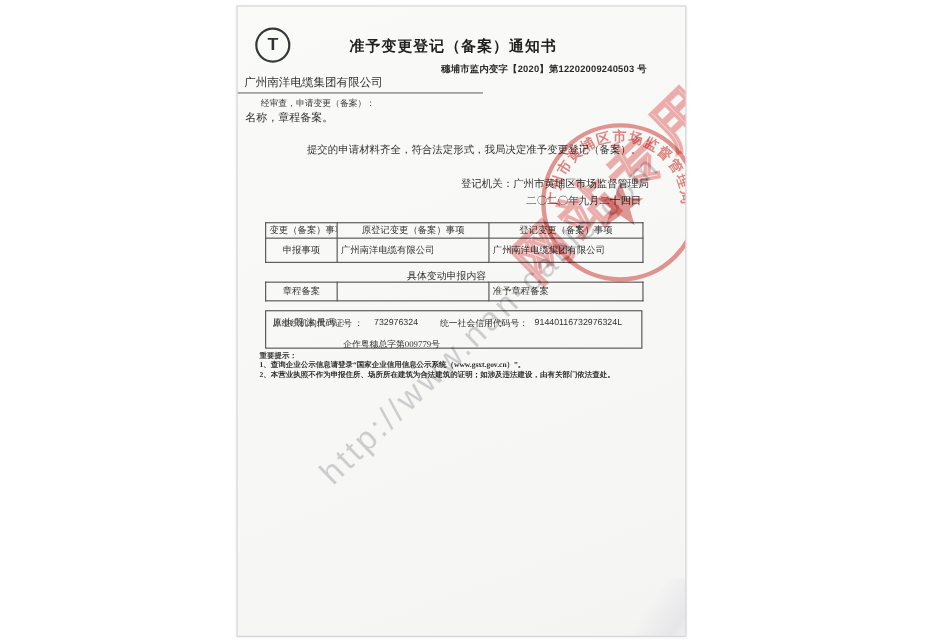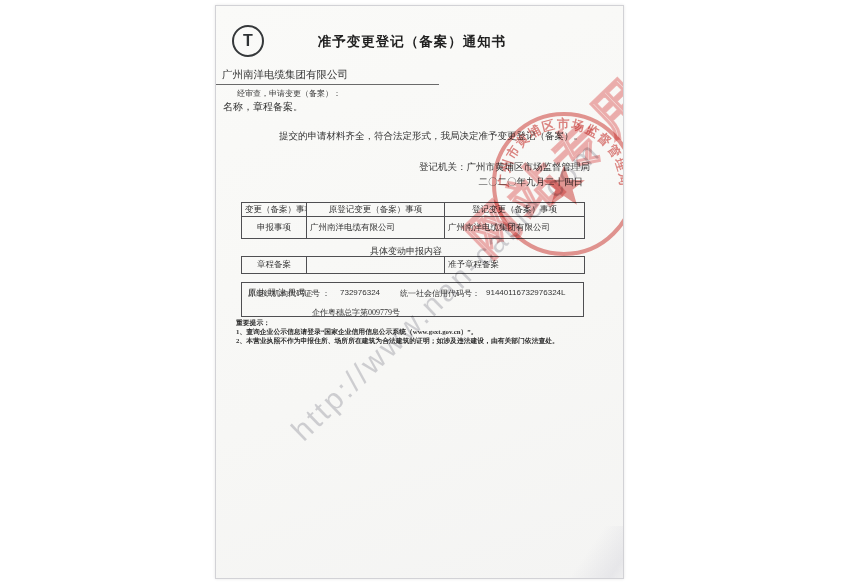--- a/index.html
+++ b/index.html
@@ -96,20 +96,21 @@
 <body>
 
 <div class="paper">
 
   <div class="abs logo-circle">
     <span>T</span>
   </div>
 
   <div class="abs doc-title">准予变更登记（备案）通知书</div>
 
+  <div class="abs doc-number">穗埔市监内变字【2020】第12202009240503 号</div>
 
   <div class="abs company-line">广州南洋电缆集团有限公司</div>
 
   <div class="abs review-line">经审查，申请变更（备案）：</div>
 
   <div class="abs items-line">名称，章程备案。</div>
 
   <div class="abs decision-line">提交的申请材料齐全，符合法定形式，我局决定准予变更登记（备案）。</div>
 
   <div class="abs authority-line">登记机关：广州市黄埔区市场监督管理局</div>

